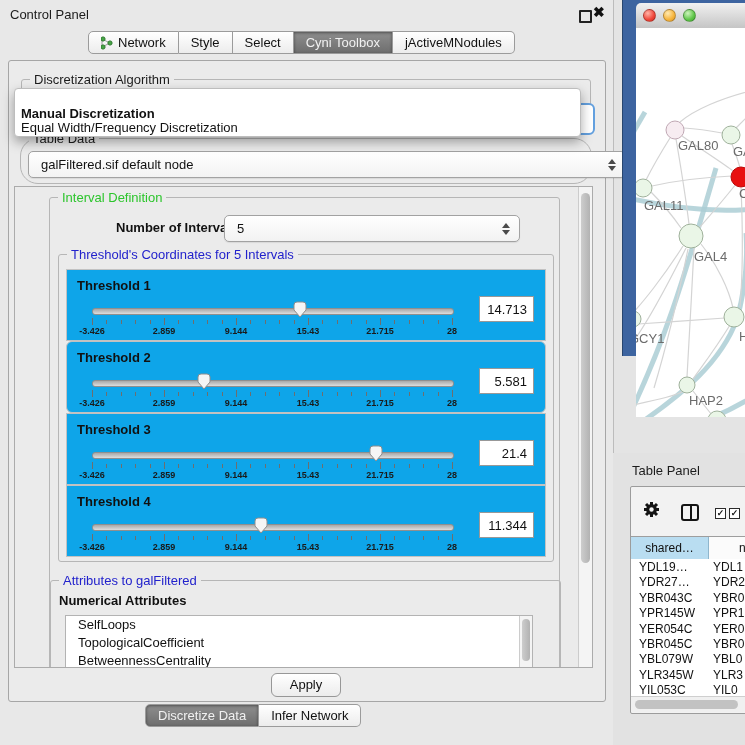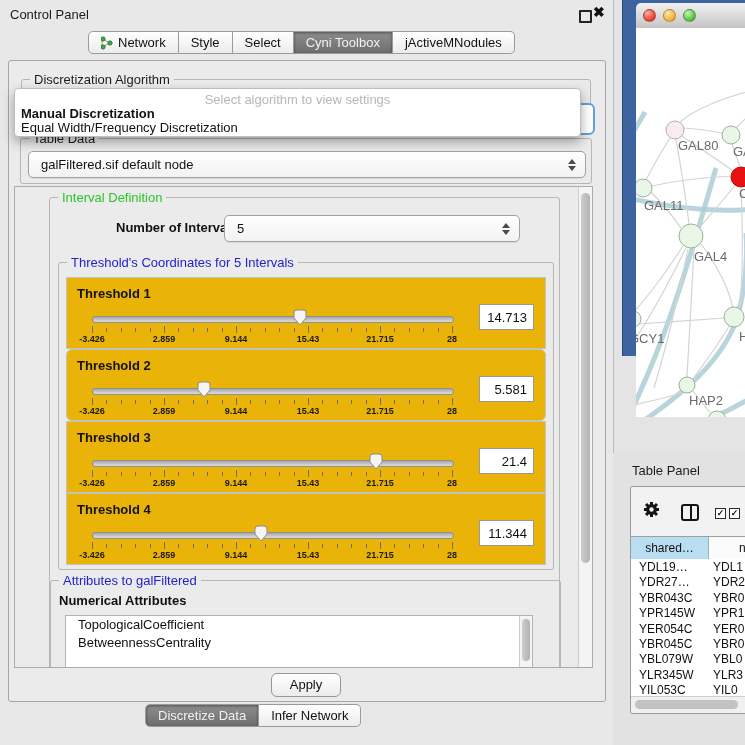--- a/index.html
+++ b/index.html
@@ -43,21 +43,21 @@
   #popup{left:14px;top:88px;width:565px;height:47px;background:#ffffff;border:1px solid #bdbdbd;
     border-radius:4px;box-shadow:0 5px 12px rgba(0,0,0,.35);z-index:10;font-size:13px;overflow:hidden;}
   #popup .ph{position:absolute;left:0;right:0;top:3px;text-align:center;color:#b7b7b7;}
   #popup .it{position:absolute;left:6px;white-space:nowrap;color:#111;}
   
   #scrollpane{left:14px;top:186px;width:577px;height:480px;background:#ebebeb;
     border:1px solid #ababab;overflow:hidden;}
   .vtrack{position:absolute;background:#f4f4f4;border-left:1px solid #cccccc;}
   .vthumb{position:absolute;border-radius:5px;background:linear-gradient(90deg,#cdcdcd,#b2b2b2);}
   
-  .thbox{position:absolute;left:7px;width:478px;height:70px;background:#eab308;border:1px solid #c2c2c2;}
+  .thbox{position:absolute;left:7px;width:478px;height:70px;background:#0ea5e9;border:1px solid #c2c2c2;}
   .thname{position:absolute;left:10px;top:8px;font-weight:bold;font-size:13px;}
   .track{position:absolute;left:25px;top:38px;width:360px;height:5px;border:1px solid #8f8f8f;
     border-radius:3px;background:linear-gradient(#a9a9a9,#dddddd);}
   .tick{position:absolute;width:1px;background:#6e6e6e;}
   .ticklab{position:absolute;width:44px;text-align:center;font-size:9px;font-weight:bold;color:#1a1a1a;top:56px;}
   .valbox{position:absolute;left:412px;top:26px;width:55px;height:26px;background:#fff;
     border:1px solid #989898;font-size:13px;line-height:26px;text-align:right;padding-right:6px;box-sizing:border-box;}
   .thumb-svg{position:absolute;top:31px;}
   
   #attr-list{position:absolute;left:14px;top:34px;width:466px;height:120px;background:#fff;
@@ -133,28 +133,27 @@
   <div class="abs" id="content">
 
     <div class="groupbox" id="algo-group" style="left:12px;top:18px;width:568px;height:46px;">
       <span class="grouplabel" style="color:#1c1c1c;">Discretization Algorithm</span>
     </div>
   </div>
 
   <div class="abs" id="combo-ring"></div>
 
   <div class="abs" id="popup">
-    <div class="ph">Select algorithm to view settings</div>
   <div class="it" style="top: 17px; font-weight: bold;">Manual Discretization</div>
       <div class="it" style="top: 31px;">Equal Width/Frequency Discretization</div>
     </div>
 
-  <div class="abs groupbox" style="left:20px;top:138px;width:570px;height:44px;">
+  <div class="abs groupbox" style="left:20px;top:138px;width:570px;height:44px;border-radius:18px;">
     <span class="grouplabel" style="color:#1c1c1c;">Table Data</span>
-    <div class="macombo" style="left:7px;top:12px;width:556px;height:25px;">
+    <div class="macombo" style="left:7px;top:12px;width:556px;height:25px;padding-left:40px;">
       <span class="cval">galFiltered.sif default node</span>
       <span class="stepper">
           <span class="up"></span>
           <span class="dn"></span>
         </span>
     </div>
   </div>
 
   <div class="abs" id="scrollpane">
 
@@ -163,21 +162,21 @@
 
       <div style="position:absolute;left:38px;top:22px;font-weight:bold;font-size:13px;margin-left:28px;">Number of Intervals</div>
       <div class="macombo" style="left:174px;top:17px;width:294px;height:25px;">
         <span class="cval">5</span>
         <span class="stepper">
             <span class="up"></span>
             <span class="dn"></span>
           </span>
       </div>
 
-      <div class="groupbox" style="left:8px;top:64px;width:494px;height:306px;">
+      <div class="groupbox" style="left:8px;top:56px;width:494px;height:306px;">
         <span class="grouplabel glabel-blue">Threshold's Coordinates for 5 Intervals</span>
         <div id="th-container">
             <div class="thbox" style="top: 14px;">
               <div class="thname">Threshold 1</div>
               <div class="track"></div>
               <div class="tick" style="left: 25px; top: 48px; height: 7px;"></div>
               <div class="tick" style="left: 39.4px; top: 50px; height: 4px;"></div>
               <div class="tick" style="left: 53.8px; top: 50px; height: 4px;"></div>
               <div class="tick" style="left: 68.2px; top: 50px; height: 4px;"></div>
               <div class="tick" style="left: 82.6px; top: 50px; height: 4px;"></div>
@@ -335,20 +334,21 @@
             </div>
           </div>
       </div>
 
       <div class="groupbox" style="left:0px;top:382px;width:509px;height:170px;border:none;">
         <div class="groupbox" style="left:0px;top:0px;width:509px;height:170px;">
           <span class="grouplabel glabel-blue">Attributes to galFiltered</span>
           <div style="position:absolute;left:8px;top:12px;font-weight:bold;font-size:13px;">Numerical Attributes</div>
           <div id="attr-list">
 
+          <div class="attr-item">SelfLoops</div>
               <div class="attr-item">TopologicalCoefficient</div>
               <div class="attr-item">BetweennessCentrality</div>
               <div class="vtrack" style="right:0;top:0;width:12px;height:100%;">
               <div class="vthumb" style="left:2px;top:3px;width:8px;height:42px;"></div>
             </div>
             </div>
         </div>
       </div>
     </div>
 

